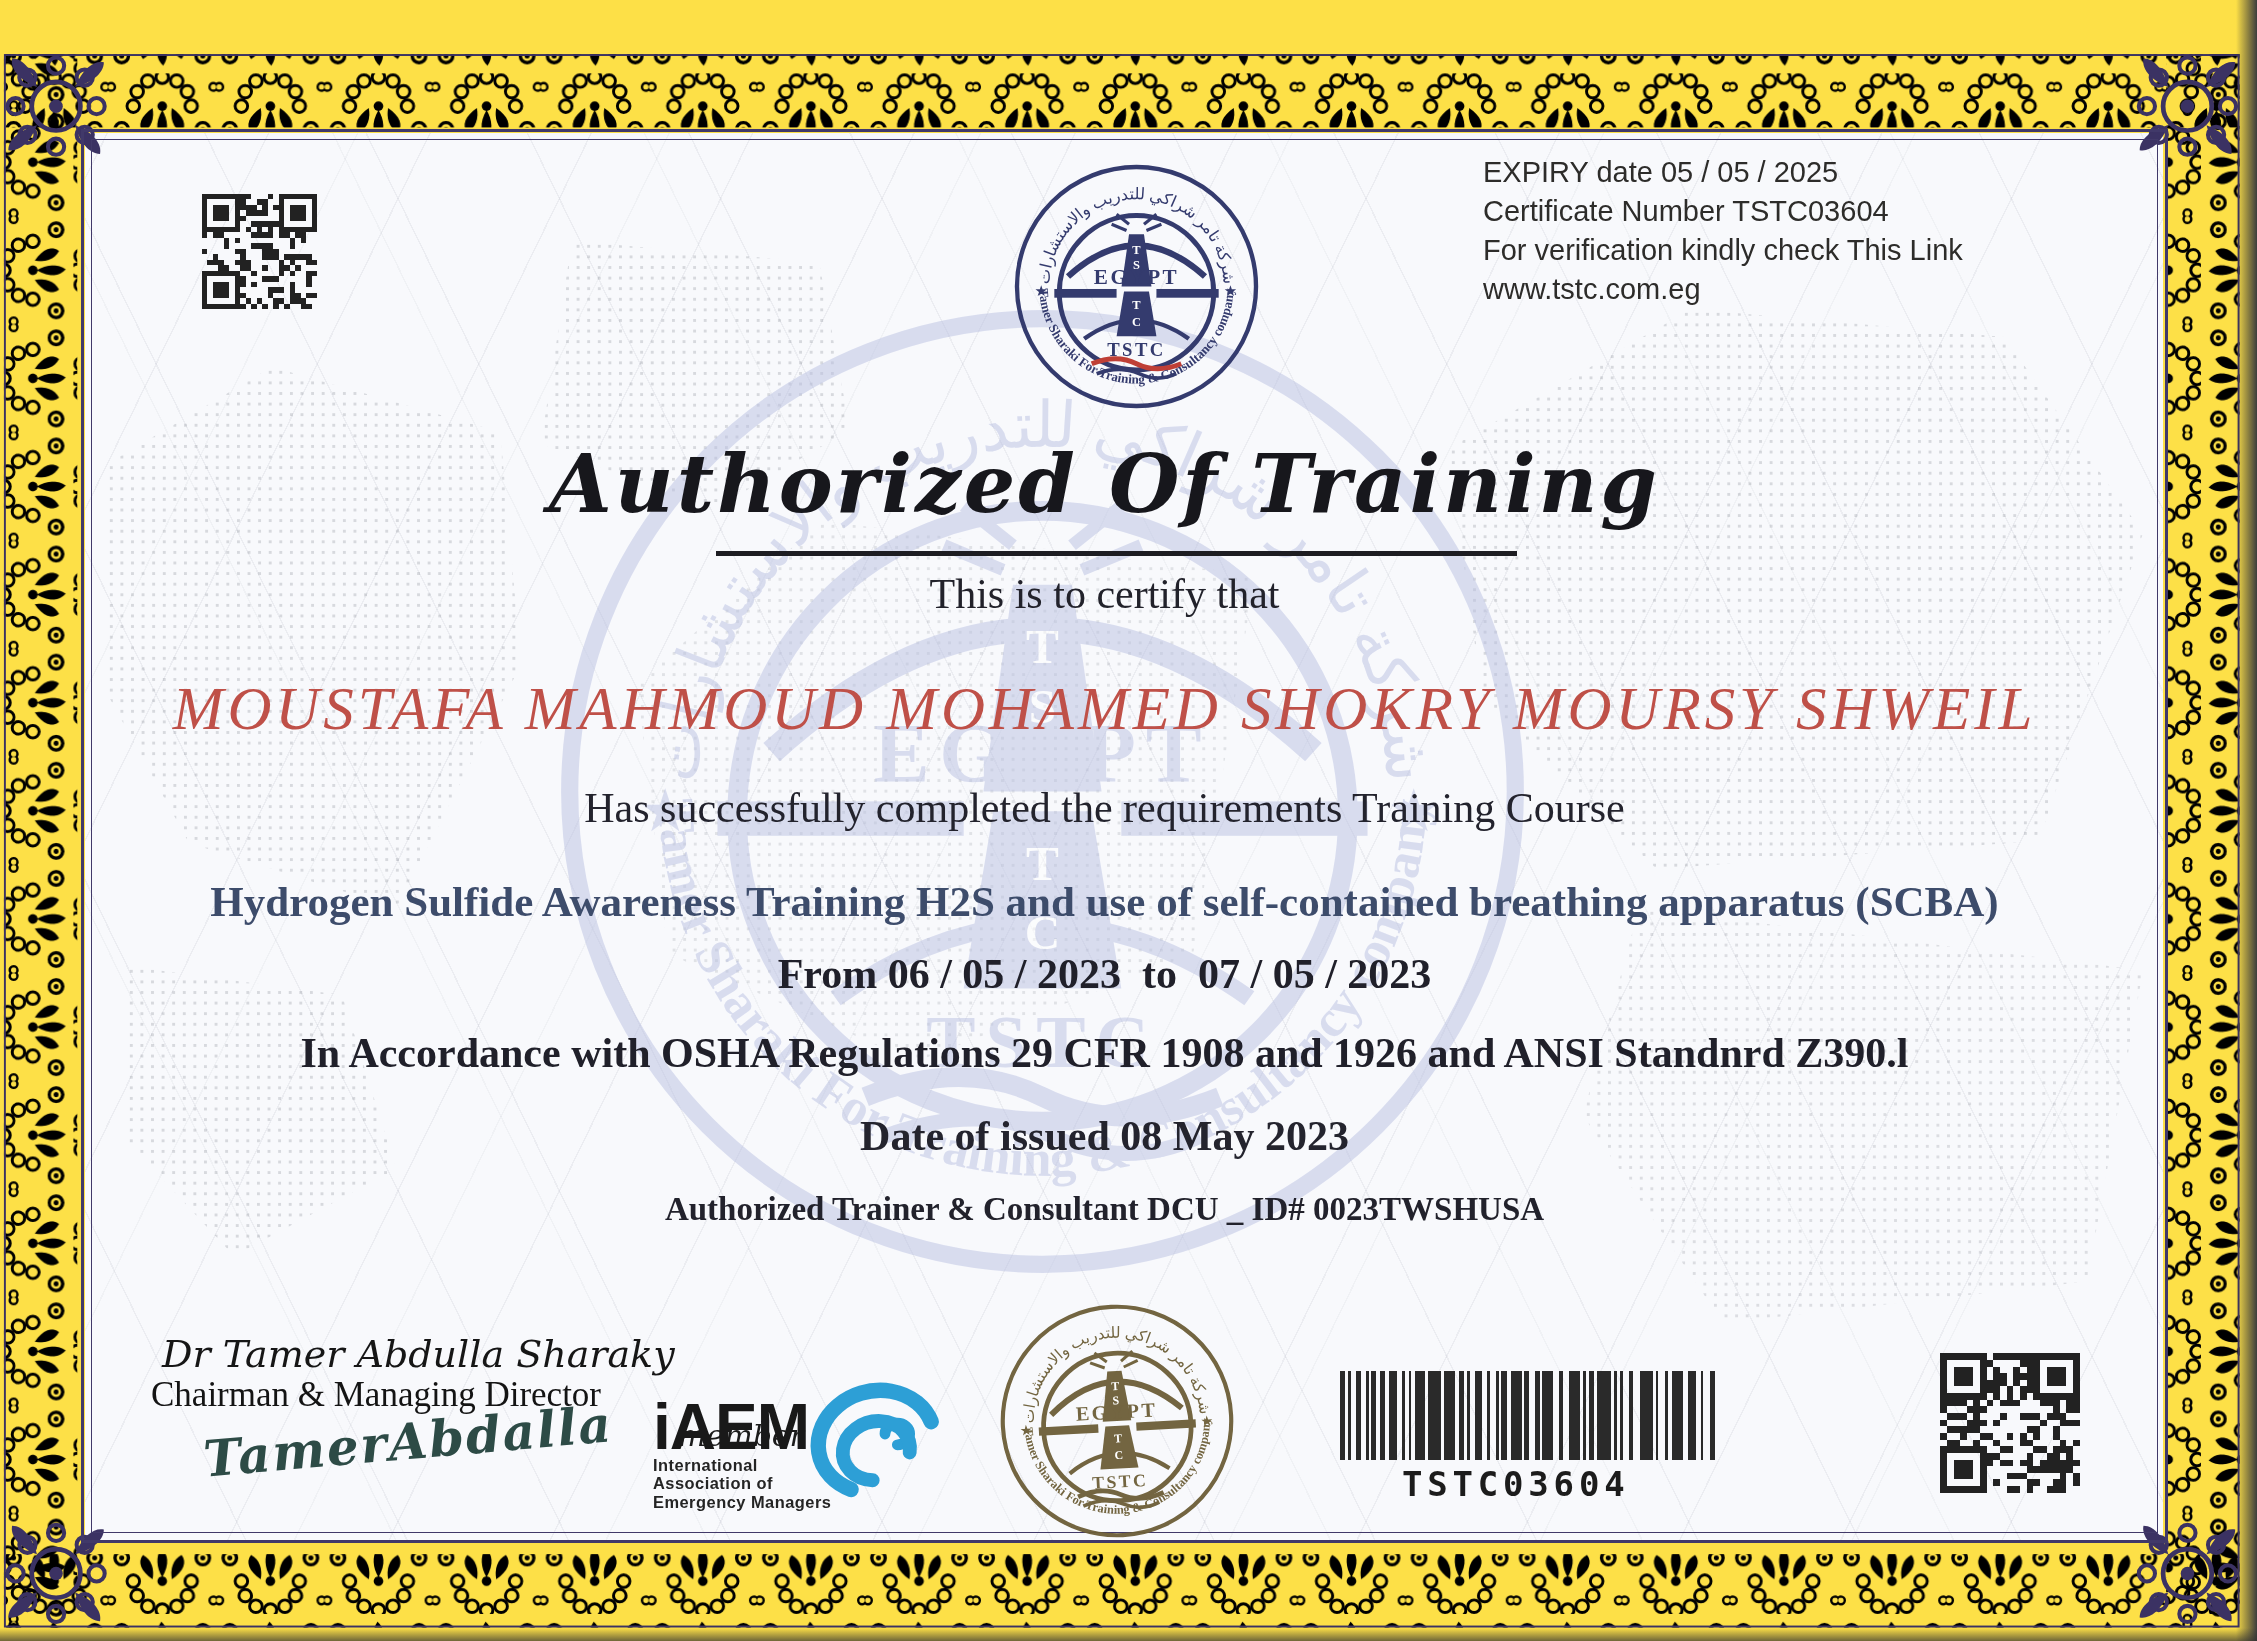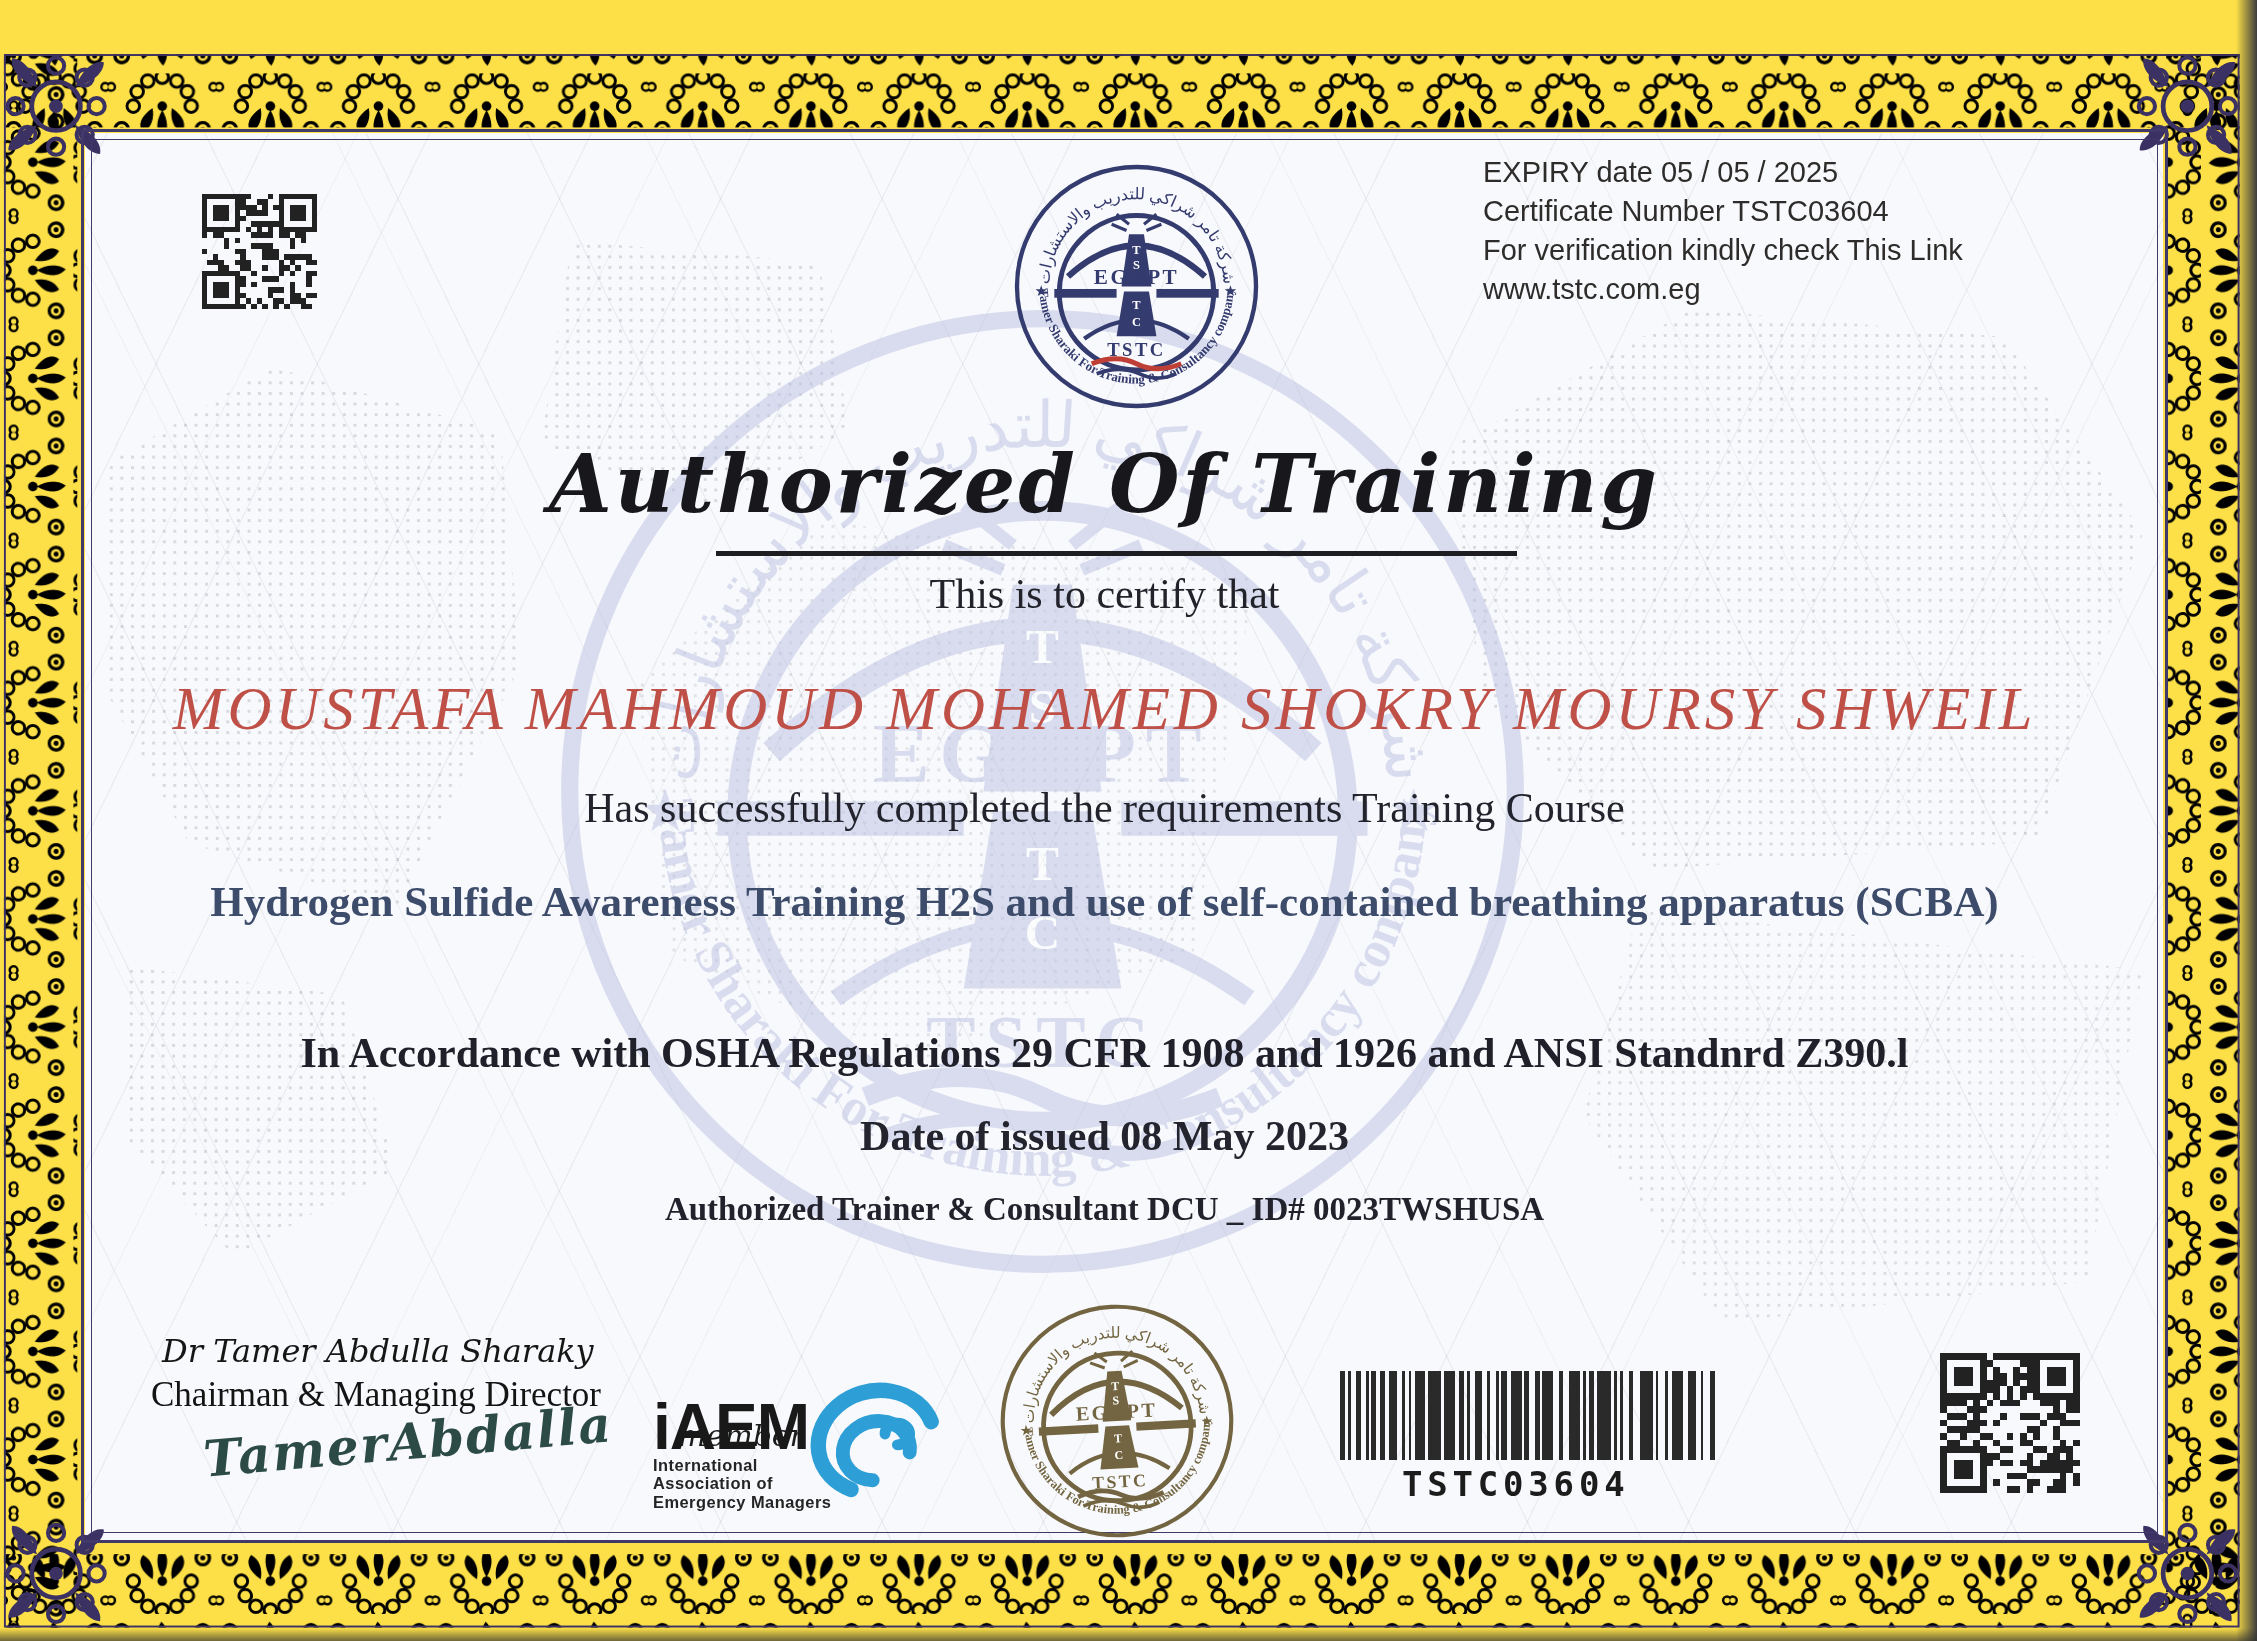--- a/index.html
+++ b/index.html
@@ -45,21 +45,21 @@
   .certify{top:570px;font-size:42px;color:#22222b;}
   .name{top:674px;font-style:italic;font-size:61px;letter-spacing:3.9px;color:var(--name-red,#bf5048);}
   .completion{top:784px;font-size:42px;color:#23232d;}
   .course{top:861px;font-size:43px;font-weight:bold;color:var(--course-navy,#3d4c6b);margin-top:16px;}
   .range{top:950px;font-size:42px;font-weight:bold;color:#20202a;}
   .accordance{top:1029px;font-size:42px;font-weight:bold;color:#20202a;}
   .issued{top:1112px;font-size:42px;font-weight:bold;color:#24242e;}
   .authorized{top:1191px;font-size:33px;font-weight:bold;color:#22222c;}
   
   .sig-name{position:absolute;left:162px;top:1332px;z-index:4;font-family:"DejaVu Serif",serif;font-style:italic;
-            font-size:32px;color:#161616;}
+            font-size:38px;color:#161616;}
   .sig-title{position:absolute;left:151px;top:1375px;z-index:4;font-size:35px;color:#141414;}
   .sig-script{position:absolute;left:203px;top:1412px;z-index:4;font-family:"DejaVu Serif",serif;font-style:italic;
             font-weight:bold;font-size:50px;letter-spacing:1.9px;color:var(--signature-teal,#2d4b46);transform:rotate(-5deg);}
   
   .member{position:absolute;left:678px;top:1418px;z-index:4;font-family:"DejaVu Serif",serif;font-style:italic;
           font-size:30px;color:#1b1b1b;}
   .iaem{position:absolute;left:653px;top:1398px;z-index:4;width:319px;}
   .iaem-word{font-family:"Liberation Sans",sans-serif;font-weight:bold;font-size:64px;letter-spacing:-1px;
              color:#191919;line-height:58px;position:relative;z-index:2;}
   .iaem-spiral{position:absolute;left:145px;top:-41px;width:174px;height:154px;z-index:1;color:var(--spiral-blue,#2d9fd6);}
@@ -433,20 +433,21 @@
     <div>For verification kindly check This Link</div>
     <div>www.tstc.com.eg</div>
   </div>
 
   <div class="c title">Authorized Of Training</div>
   <div class="title-rule"></div>
   <div class="c certify">This is to certify that</div>
   <div class="c name">MOUSTAFA MAHMOUD MOHAMED SHOKRY MOURSY SHWEIL</div>
   <div class="c completion">Has successfully completed the requirements Training Course</div>
   <div class="c course">Hydrogen Sulfide Awareness Training H2S and use of self-contained breathing apparatus (SCBA)</div>
+  <div class="c range">From 06 / 05 / 2023 &nbsp;to&nbsp; 07 / 05 / 2023</div>
   <div class="c accordance">In Accordance with OSHA Regulations 29 CFR 1908 and 1926 and ANSI Standnrd Z390.l</div>
   <div class="c issued">Date of issued 08 May 2023</div>
   <div class="c authorized">Authorized Trainer &amp; Consultant DCU _ ID# 0023TWSHUSA</div>
 
   <div class="sig-name">Dr Tamer Abdulla Sharaky</div>
   <div class="sig-title">Chairman &amp; Managing Director</div>
   <div class="sig-script">TamerAbdalla</div>
 
   <div class="member">member</div>
   <div class="iaem">

